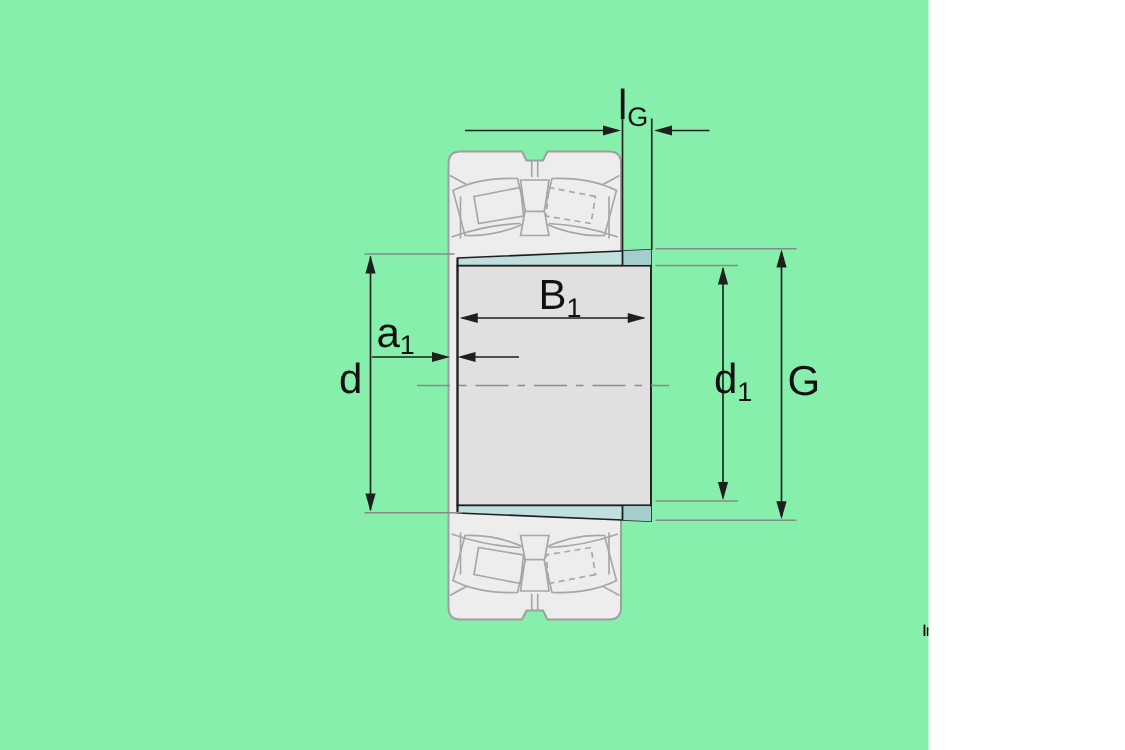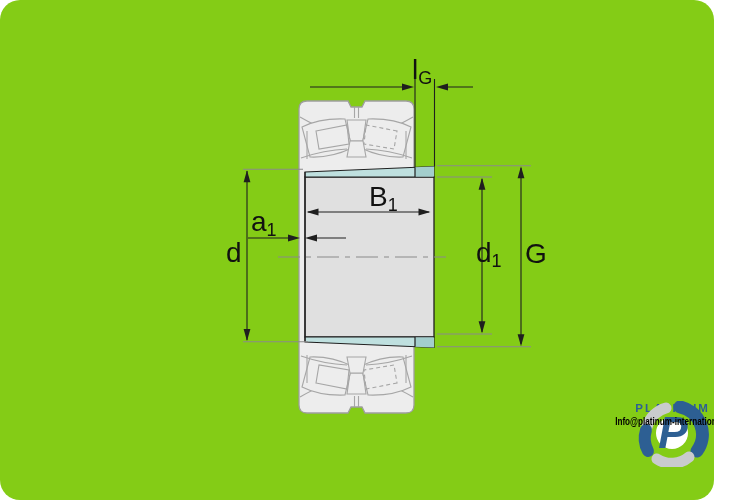--- a/index.html
+++ b/index.html
@@ -2,22 +2,22 @@
 <html style="--line-dark: #1f1f1f; --extension-gray: #8a8a8a; --detail-gray: #a6a6a6; --bearing-gray: #ededed; --bearing-stroke: #9e9e9e; --body-gray: #e0e0e0; --sleeve-teal: #bfe0df; --sleeve-teal-dark: #a3cecd; --brand-blue: #2d5f93; --brand-silver: #c9cbcd; --text-black: #000000;"><head>
 <meta charset="utf-8">
 <style>
   :root{
     --line-dark:#1f1f1f; --extension-gray:#8a8a8a; --detail-gray:#a6a6a6;
     --bearing-gray:#ededed; --bearing-stroke:#9e9e9e; --body-gray:#e0e0e0;
     --sleeve-teal:#bfe0df; --sleeve-teal-dark:#a3cecd;
     --brand-blue:#2d5f93; --brand-silver:#c9cbcd; --text-black:#000000;
   }
   html,body{margin:0;padding:0;background:#fff;}
-  .stage{position:relative;width:714px;height:500px;background:#84cc16;overflow:hidden;
-         font-family:"Liberation Sans",sans-serif;border-radius:20px;}
+  .stage{position:relative;width:619px;height:500px;background:#86efac;overflow:hidden;
+         font-family:"Liberation Sans",sans-serif;}
   .stage svg{position:absolute;left:0;top:0;}
   
   .ln-dark{stroke:var(--line-dark);stroke-width:1.2;fill:none;}
   .ln-dim{stroke:var(--line-dark);stroke-width:1.1;fill:none;}
   .ln-ext{stroke:var(--extension-gray);stroke-width:1.1;fill:none;}
   .ln-detail{stroke:var(--detail-gray);stroke-width:1.1;fill:none;}
   .detail-filled{fill:var(--bearing-gray);stroke:var(--detail-gray);stroke-width:1.1;}
   .bearing-body{fill:var(--bearing-gray);stroke:var(--bearing-stroke);stroke-width:1.3;}
   .sleeve-rect{fill:var(--body-gray);stroke:var(--line-dark);stroke-width:1.3;}
   .teal{fill:var(--sleeve-teal);stroke:var(--line-dark);stroke-width:1.1;}
@@ -111,21 +111,21 @@
     <g>
       <path class="ln-ext" d="M437,165.8 H531 M437,346.8 H531"></path>
       <path class="ln-dim" d="M521,168 V344"></path>
       <polygon class="arrow" points="521,166.3 517.6,178.3 524.4,178.3"></polygon>
       <polygon class="arrow" points="521,346.2 517.6,334.2 524.4,334.2"></polygon>
     </g>
   </svg>
 
   <div class="lbl" style="left:412px;top:56px"><span>l</span><sub>G</sub></div>
 
-  <div class="lbl" style="left:369px;top:183px"><span>B</span><sub>1</sub></div>
+  <div class="lbl" style="left:359px;top:183px"><span>B</span><sub>1</sub></div>
 
   <div class="lbl" style="left:251px;top:208px"><span>a</span><sub>1</sub></div>
 
   <div class="lbl" style="left:226px;top:239px"><span>d</span><sub></sub></div>
 
   <div class="lbl" style="left:476px;top:239px"><span>d</span><sub>1</sub></div>
 
   <div class="lbl" style="left:525px;top:240px"><span>G</span><sub></sub></div>
 
   <div class="logo">

